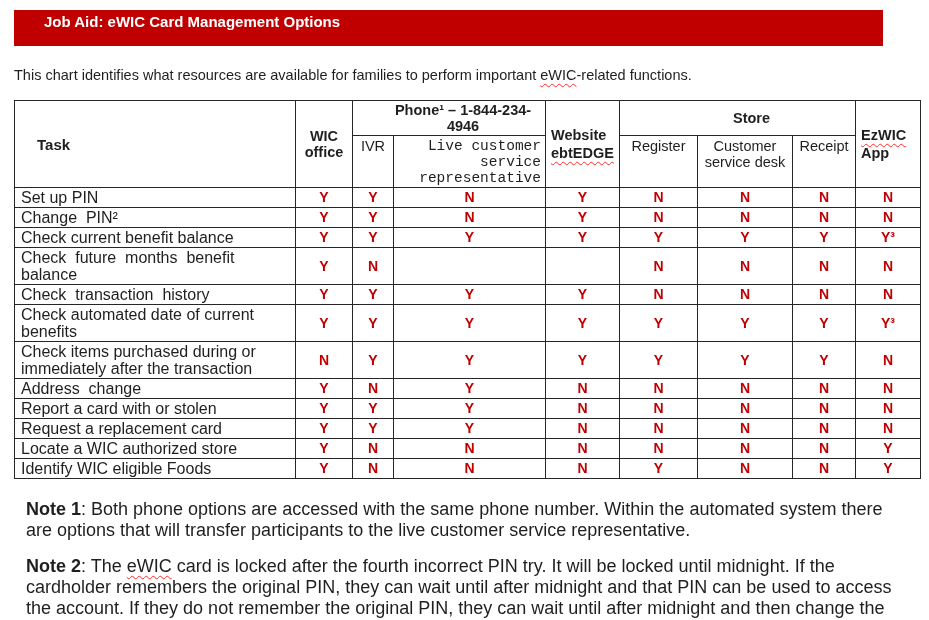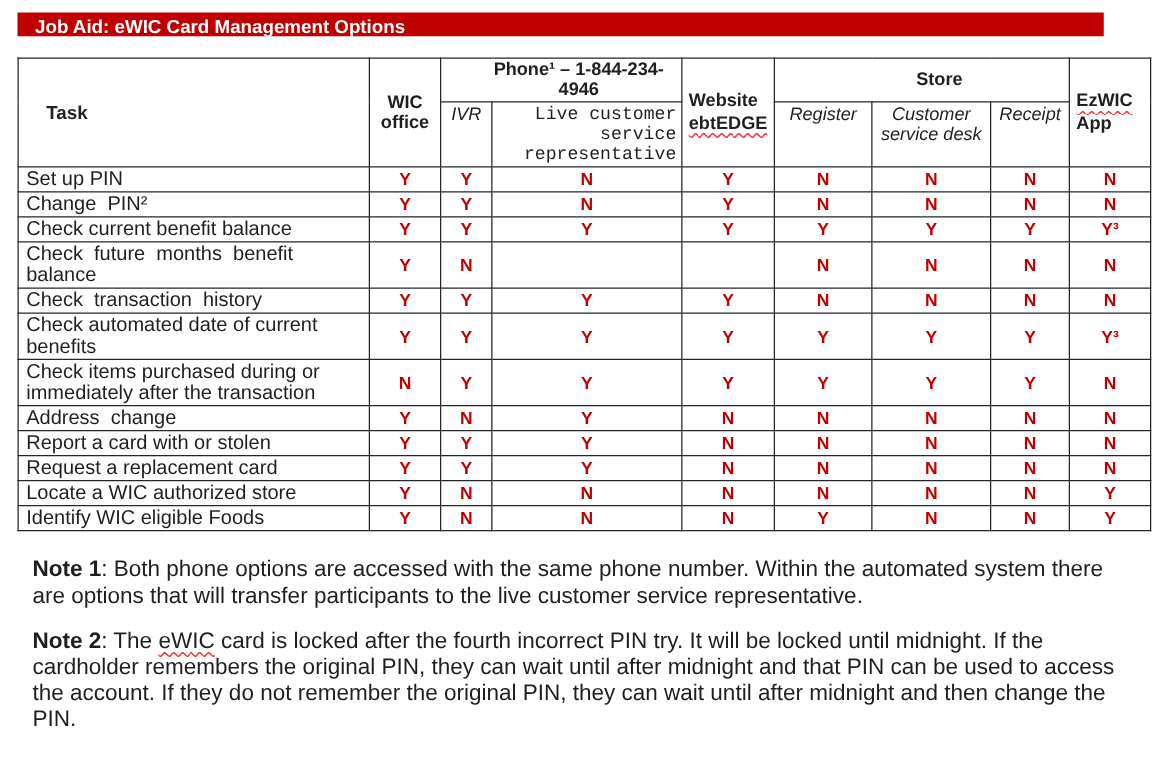--- a/index.html
+++ b/index.html
@@ -6,27 +6,27 @@
   html, body { margin: 0; padding: 0; }
   body {
     width: 929px; height: 620px; overflow: hidden;
     background: #ffffff;
     font-family: "Liberation Sans", "DejaVu Sans", sans-serif;
     color: #1f1f1f;
   }
   .page { padding: 10px 0 0 14px; }
 
   .banner {
-    width: 869px; height: 19px;
+    width: 869px; height: 36px;
     background: #C00000;
     color: #ffffff;
     font-weight: bold;
     font-size: 15px;
     line-height: 24px;
-    padding-left: 14px;
+    padding-left: 30px;
   }
 
   .intro { margin: 21px 0 0 0; font-size: 14.5px; }
 
   .wavy {
     text-decoration: underline;
     text-decoration-style: wavy;
     text-decoration-color: #ff2a2a;
     text-decoration-thickness: 1px;
     text-underline-offset: 3px;
@@ -40,21 +40,21 @@
   }
   table.grid th, table.grid td { border: 1px solid #262626; }
 
   thead th { font-size: 14.5px; font-weight: normal; padding: 1px 4px; }
   th.b { font-weight: bold; }
   th.group { text-align: center; height: 25px; padding-left: 32px; }
   th.task-h { text-align: left; vertical-align: middle; padding-left: 22px; font-size: 15px; }
   th.center-h { text-align: center; vertical-align: middle; }
   th.left-h { text-align: left; vertical-align: middle; padding-left: 5px; }
   tr.subrow th { height: 45px; vertical-align: top; padding-top: 2px; }
-  tr.subrow th.sub-center { text-align: center; font-style: italic; }
+  tr.subrow th.sub-center { text-align: center; }
   tr.subrow th.sub-left { text-align: right; padding-left: 5px; font-family: Liberation Mono, monospace; }
   .blk { display: block; line-height: 18px; }
 
   td.task-cell {
     font-size: 16px;
     line-height: 17px;
     padding: 1px 2px 1px 6px;
     white-space: pre-wrap;
     height: 18px;
   }
@@ -73,20 +73,21 @@
 </style>
 </head>
 <body>
 
 <div class="page">
 
   <div class="banner">
     <span>Job Aid: eWIC Card Management Options</span>
   </div>
 
+  <p class="intro"><span>This chart identifies what resources are available for families to perform important </span><span class="wavy">eWIC</span><span>-related functions.</span></p>
 
   <table class="grid">
     <colgroup>
       <col style="width:281px">
         <col style="width:57px">
         <col style="width:41px">
       <col style="width:152px">
         <col style="width:74px">
         <col style="width:78px">
       <col style="width:95px">

